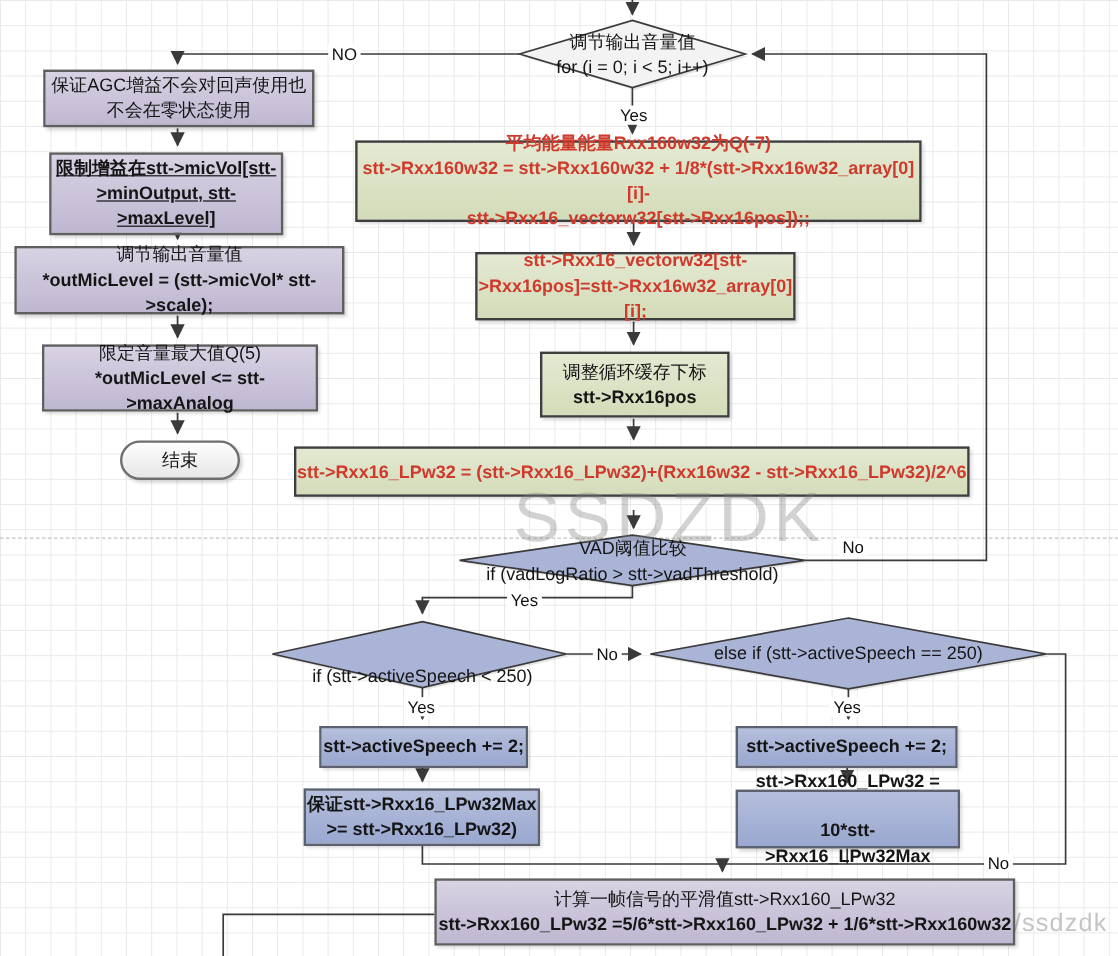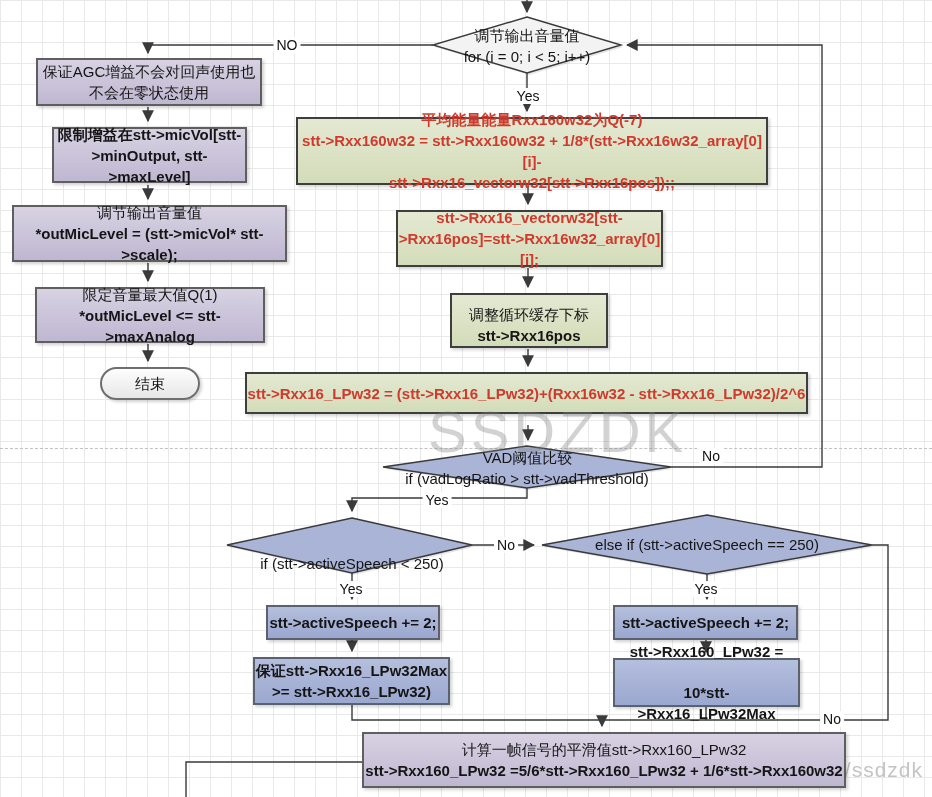--- a/index.html
+++ b/index.html
@@ -89,46 +89,46 @@
       <polygon points="352,518 472,545 352,573 227,545" style="fill:var(--blue_diamond);stroke:var(--line)" stroke-width="1.4"></polygon>
       <polygon points="709,517 874,547 709,576 544,547" fill="rgba(0,0,0,0.10)"></polygon>
       <polygon points="707,515 872,545 707,574 542,545" style="fill:var(--blue_diamond);stroke:var(--line)" stroke-width="1.4"></polygon>
     </g>
   </svg>
 
   <div class="box purple t15" style="left:36px;top:58px;width:226px;height:48px;">
     <div>保证AGC增益不会对回声使用也</div>
     <div>不会在零状态使用</div>
   </div>
-  <div class="box purple t15" style="left:52px;top:127px;width:195px;height:56px;">
+  <div class="box purple t15" style="left:41px;top:127px;width:195px;height:69px;text-decoration:underline;">
     <div class="code">限制增益在stt-&gt;micVol[stt-</div>
     <div class="code">&gt;minOutput, stt-&gt;maxLevel]</div>
   </div>
   <div class="box purple t15" style="left:12px;top:205px;width:275px;height:57px;">
     <div>调节输出音量值</div>
     <div class="code">*outMicLevel = (stt-&gt;micVol* stt-&gt;scale);</div>
   </div>
   <div class="box purple t15" style="left:35px;top:287px;width:230px;height:56px;">
-    <div>限定音量最大值Q(1)</div>
+    <div>限定音量最大值Q(5)</div>
     <div class="code">*outMicLevel &lt;= stt-&gt;maxAnalog</div>
   </div>
   <div class="box term t15" style="left:100px;top:367px;width:100px;height:33px;">
     <div>结束</div>
   </div>
 
   <div class="box green t15" style="left:296px;top:117px;width:472px;height:68px;">
     <div class="red code">平均能量能量Rxx160w32为Q(-7)</div>
     <div class="red code">stt-&gt;Rxx160w32 = stt-&gt;Rxx160w32 + 1/8*(stt-&gt;Rxx16w32_array[0][i]-</div>
     <div class="red code">stt-&gt;Rxx16_vectorw32[stt-&gt;Rxx16pos]);;</div>
   </div>
   <div class="box green t15" style="left:396px;top:210px;width:267px;height:57px;">
     <div class="red code">stt-&gt;Rxx16_vectorw32[stt-</div>
     <div class="red code">&gt;Rxx16pos]=stt-&gt;Rxx16w32_array[0][i];</div>
   </div>
-  <div class="box green t15" style="left:450px;top:293px;width:158px;height:55px;justify-content:flex-end;">
+  <div class="box green t15" style="left:450px;top:293px;width:158px;height:55px;">
     <div>调整循环缓存下标</div>
     <div class="code">stt-&gt;Rxx16pos</div>
   </div>
   <div class="box green t15" style="left:245px;top:372px;width:563px;height:42px;">
     <div class="red code">stt-&gt;Rxx16_LPw32 = (stt-&gt;Rxx16_LPw32)+(Rxx16w32 - stt-&gt;Rxx16_LPw32)/2^6</div>
   </div>
 
   <div class="dtext" style="left:433px;top:25px;width:188px;">
     <div>调节输出音量值</div>
     <div>for (i = 0; i &lt; 5; i++)</div>

